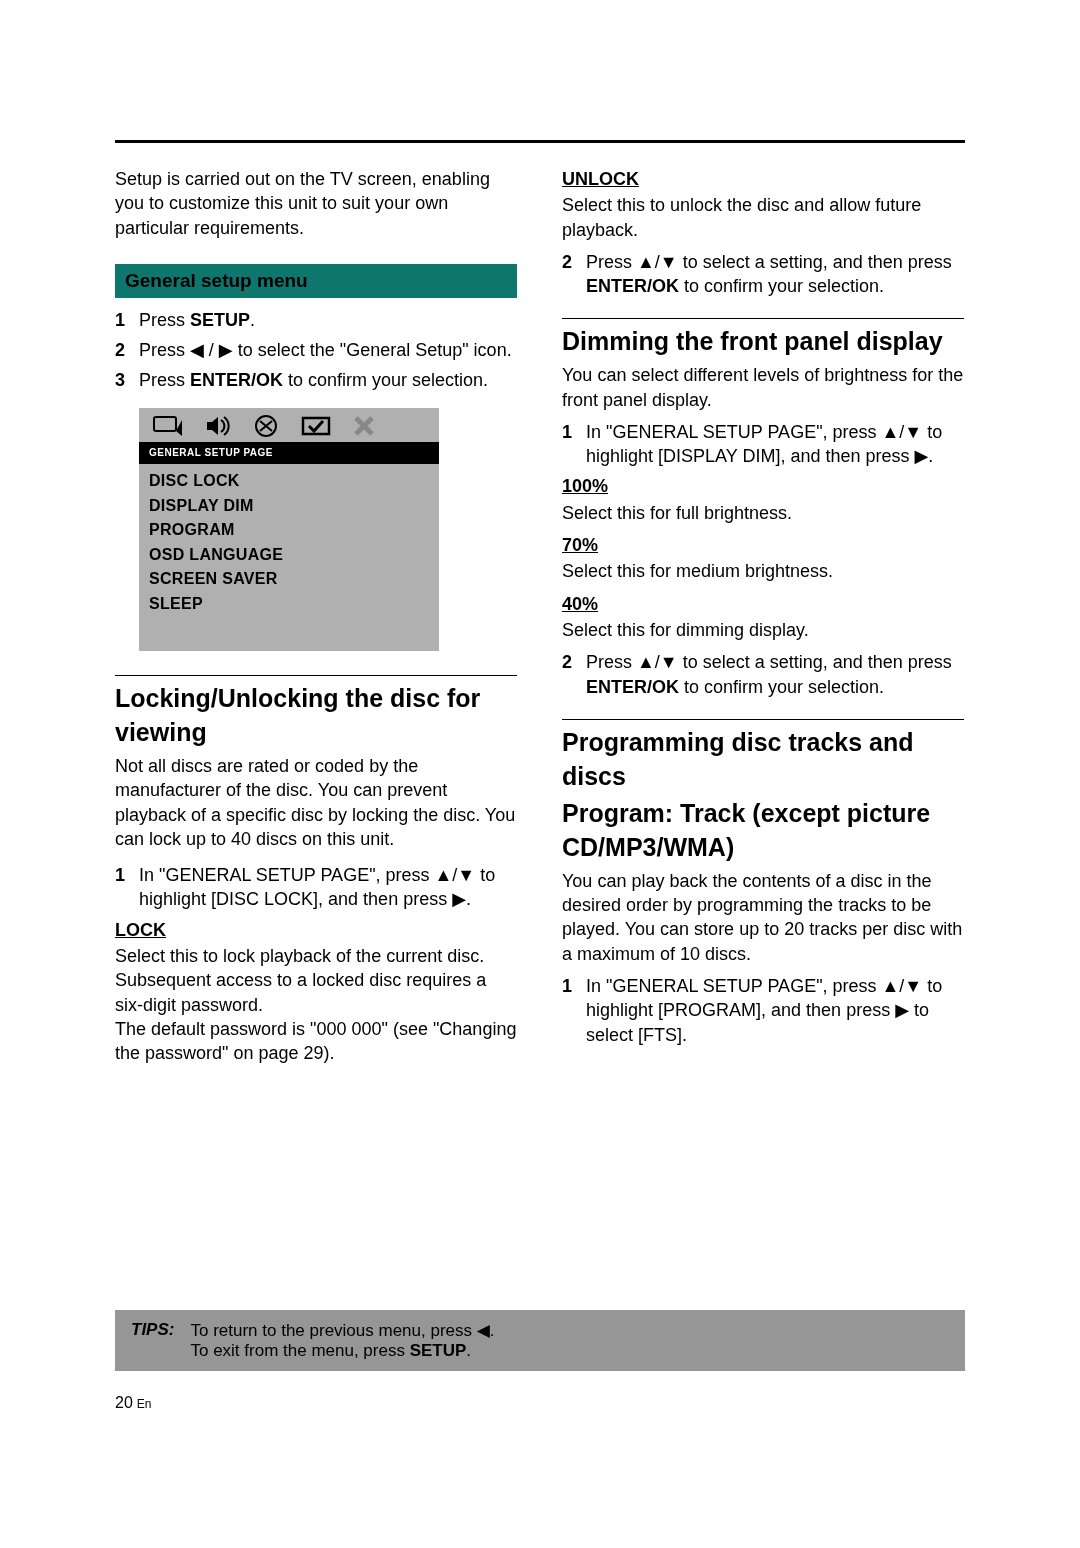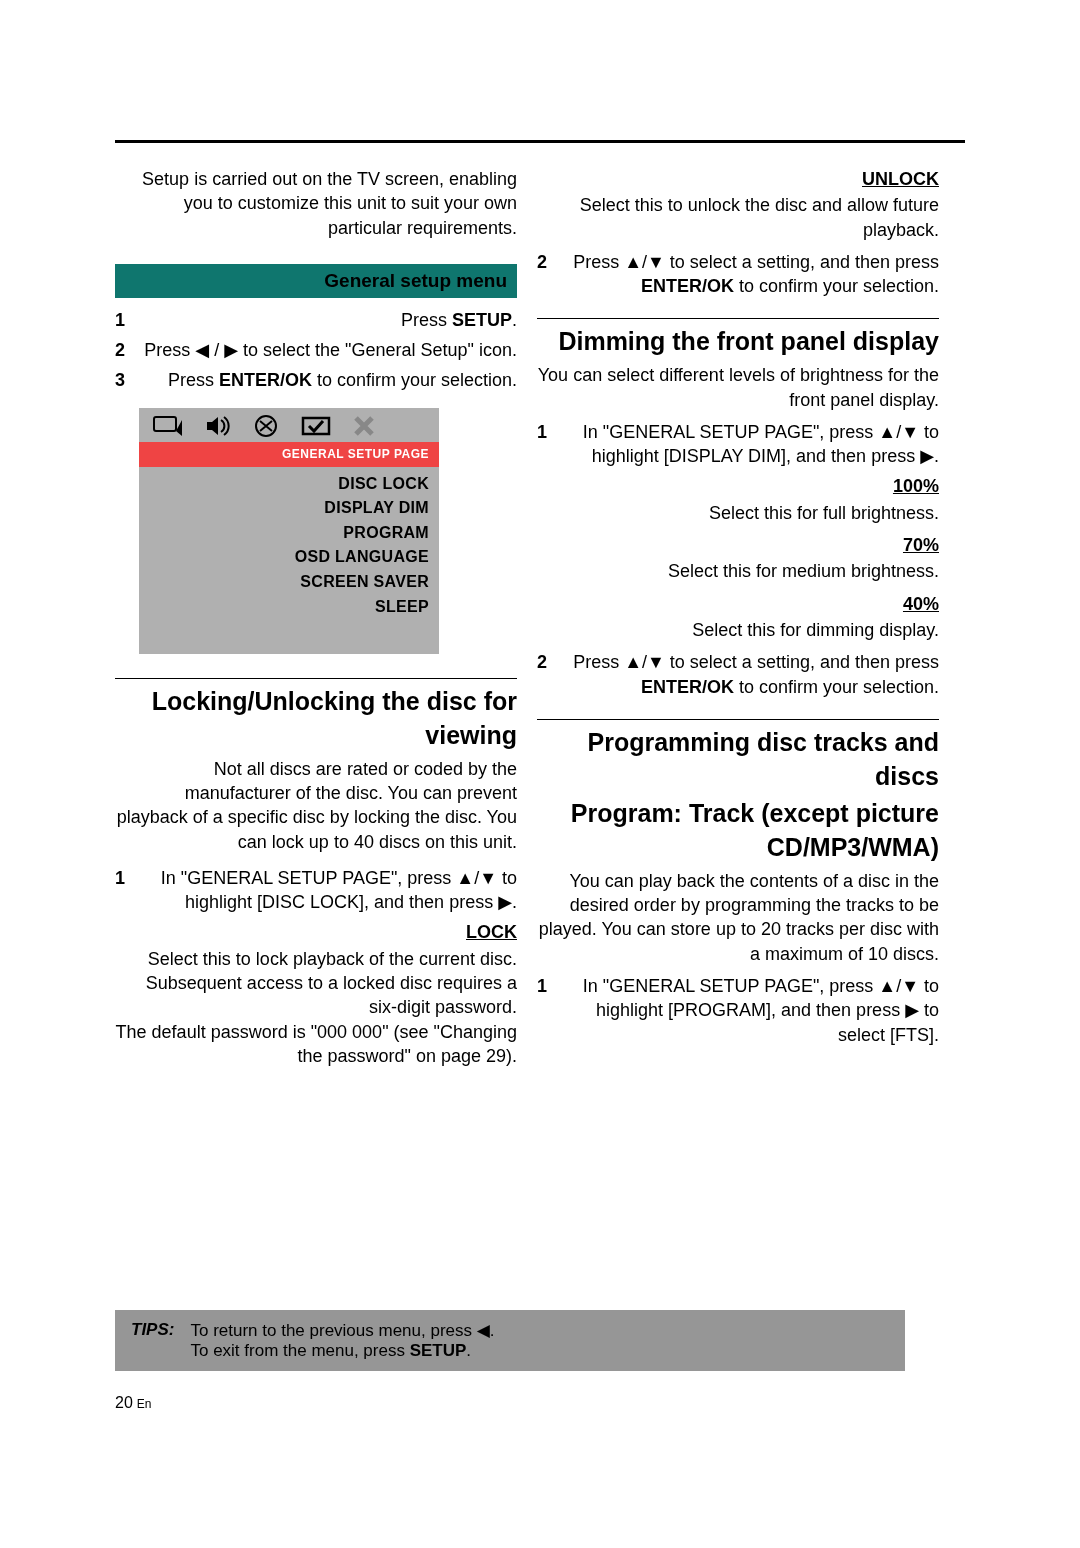--- a/index.html
+++ b/index.html
@@ -22,22 +22,21 @@
     font-weight: 700;
     margin-bottom: 8px;
   }
   .hr-top {
     border: none;
     border-top: 3px solid #000;
     margin-bottom: 24px;
   }
   .cols {
     display: flex;
-    gap: 20px;
-    text-align: right;
+    gap: 45px;
   }
   .col {
     width: 402px;
     font-size: 18px;
     line-height: 1.35;
   }
   .intro { margin-bottom: 24px; }
   .section-bar {
     background: #0f766e;
     font-weight: 700;
@@ -64,23 +63,23 @@
     font-family: Arial, sans-serif;
   }
   .osd-icons {
     display: flex;
     gap: 22px;
     padding: 6px 14px 4px 14px;
     align-items: center;
   }
   .osd-icons svg { display:block; }
   .osd-bar {
-    background: #ef4444;
+    background: #000000;
     color: #fff;
-    font-size: 12px;
+    font-size: 10px;
     font-weight: 700;
     letter-spacing: 0.5px;
     padding: 4px 10px;
   }
   .osd-items {
     padding: 6px 10px 34px 10px;
     font-size: 16px;
     font-weight: 700;
     letter-spacing: 0.3px;
     color: #000;
@@ -102,21 +101,21 @@
     margin-top: 4px;
     margin-bottom: 2px;
     font-size: 18px;
   }
   .para { margin-bottom: 12px; }
   .para-tight { margin-bottom: 8px; }
   .tips {
     position: absolute;
     left: 115px;
     top: 1310px;
-    width: 790px;
+    width: 850px;
     background: #969696;
     color: #000;
     padding: 10px 16px;
     font-size: 17px;
     display: flex;
     gap: 16px;
   }
   .tips .label { font-style: italic; font-weight: 700; }
   .footer {
     position: absolute;

